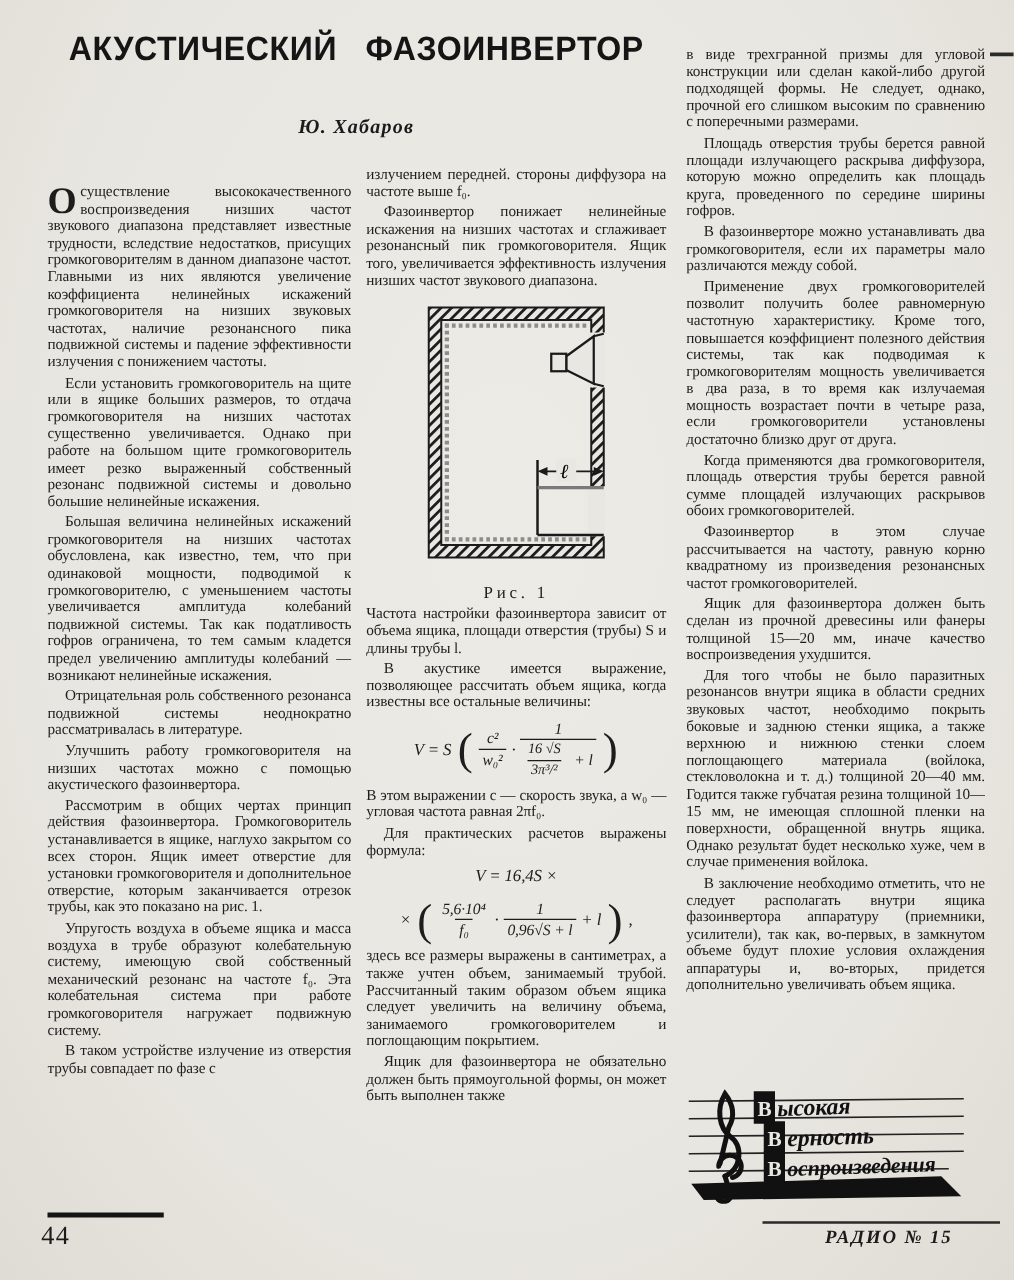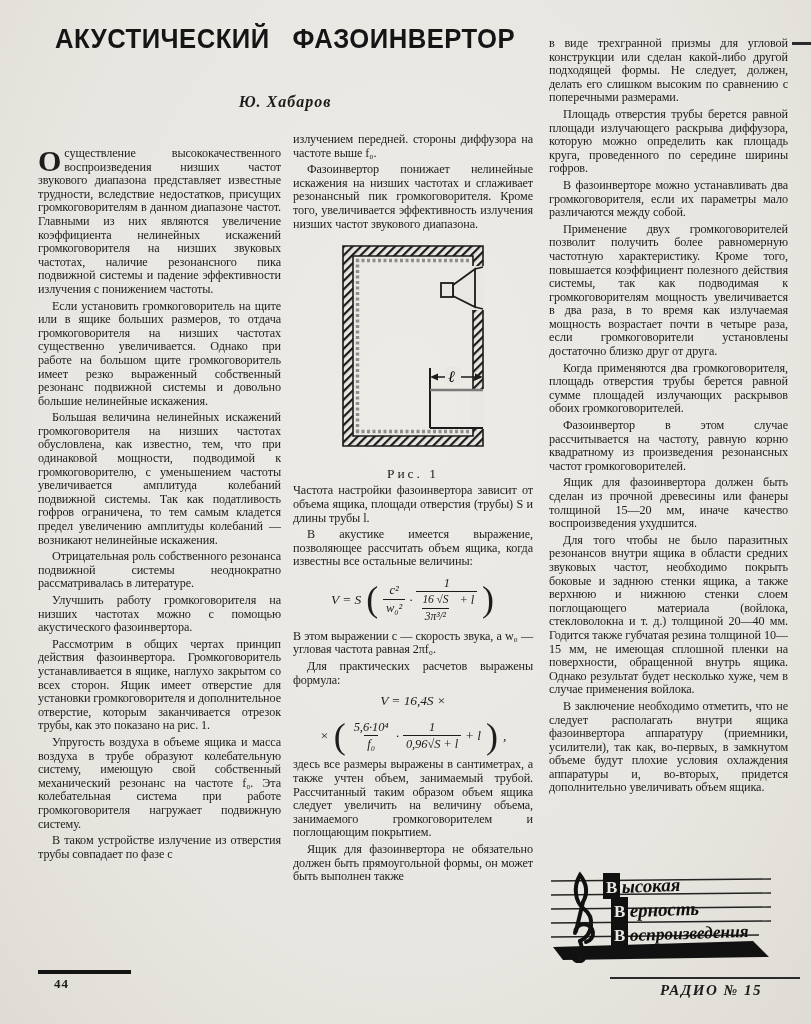--- a/index.html
+++ b/index.html
@@ -30,26 +30,26 @@
   .dropcap{float:left;font-size:30px;line-height:25px;font-weight:bold;padding:1px 3px 0 0;}
   .figure-block{margin:9px 0 4px 0;text-align:center;}
   .figure-caption{margin-top:11px;font-size:13.5px;letter-spacing:3px;text-indent:0 !important;text-align:center;}
   .formula{
     display:flex;align-items:center;justify-content:center;gap:4px;
     font-style:italic;font-size:13.5px;margin:7px 0;text-align:center;
   }
   .frac{display:inline-flex;flex-direction:column;align-items:center;font-size:12.5px;line-height:1.15;}
   .frac .num{padding:0 3px 1px;}
   .frac .den{border-top:1px solid #1b1b1b;padding:1px 3px 0;}
-  .den-row{display:inline-flex;align-items:flex-start;gap:8px;}
+  .den-row{display:inline-flex;align-items:center;gap:8px;}
   .frac .frac{font-size:11.5px;}
   .paren{font-size:36px;font-weight:400;font-style:normal;line-height:0;padding:0 1px;}
   .hifi-logo{position:relative;margin:14px 0 0 0;width:228px;height:92px;}
   .page-num-rule{position:absolute;left:38px;top:970px;width:93px;height:4px;background:#141414;}
-  .page-num{position:absolute;left:54px;top:976px;font-size:13px;font-weight:bold;letter-spacing:1px;}
+  .page-num{position:absolute;left:33px;top:976px;font-size:21px;font-weight:normal;letter-spacing:1px;}
   .journal-rule{position:absolute;left:610px;top:977px;width:190px;height:2px;background:#2a2a2a;}
   .journal{position:absolute;left:622px;top:982px;width:178px;text-align:center;
     font-size:15px;font-weight:bold;font-style:italic;letter-spacing:1.5px;}
   svg text{font-family:"Liberation Serif",serif;}
 </style>
 </head>
 <body>
 
 <div class="page">
 
@@ -68,21 +68,21 @@
     <p>Большая величина нелинейных искажений громкоговорителя на низших частотах обусловлена, как известно, тем, что при одинаковой мощности, подводимой к громкоговорителю, с уменьшением частоты увеличивается амплитуда колебаний подвижной системы. Так как податливость гофров ограничена, то тем самым кладется предел увеличению амплитуды колебаний — возникают нелинейные искажения.</p>
     <p>Отрицательная роль собственного резонанса подвижной системы неоднократно рассматривалась в литературе.</p>
     <p>Улучшить работу громкоговорителя на низших частотах можно с помощью акустического фазоинвертора.</p>
     <p>Рассмотрим в общих чертах принцип действия фазоинвертора. Громкоговоритель устанавливается в ящике, наглухо закрытом со всех сторон. Ящик имеет отверстие для установки громкоговорителя и дополнительное отверстие, которым заканчивается отрезок трубы, как это показано на рис. 1.</p>
     <p>Упругость воздуха в объеме ящика и масса воздуха в трубе образуют колебательную систему, имеющую свой собственный механический резонанс на частоте f₀. Эта колебательная система при работе громкоговорителя нагружает подвижную систему.</p>
     <p>В таком устройстве излучение из отверстия трубы совпадает по фазе с</p>
   </div>
 
   <div class="col col-2">
     <p class="noindent">излучением передней. стороны диффузора на частоте выше f₀.</p>
-    <p>Фазоинвертор понижает нелинейные искажения на низших частотах и сглаживает резонансный пик громкоговорителя. Кроме того, увеличивается эффективность излучения низших частот звукового диапазона.</p>
+    <p>Фазоинвертор понижает нелинейные искажения на низших частотах и сглаживает резонансный пик громкоговорителя. Ящик того, увеличивается эффективность излучения низших частот звукового диапазона.</p>
 
     <div class="figure-block">
       <svg width="150" height="212" viewBox="0 0 150 212">
         <defs>
           <pattern id="hatch" width="6" height="6" patternUnits="userSpaceOnUse" patternTransform="rotate(45)">
             <rect width="6" height="6" fill="#e9e7e1"></rect>
             <line x1="1" y1="0" x2="1" y2="6" stroke="#1b1b1b" stroke-width="2.4"></line>
           </pattern>
         </defs>
         <g transform="translate(5,6)">
@@ -167,21 +167,21 @@
       <span class="paren">)</span>
       <span>,</span>
     </div>
 
     <p class="noindent">здесь все размеры выражены в сантиметрах, а также учтен объем, занимаемый трубой. Рассчитанный таким образом объем ящика следует увеличить на величину объема, занимаемого громкоговорителем и поглощающим покрытием.</p>
     <p>Ящик для фазоинвертора не обязательно должен быть прямоугольной формы, он может быть выполнен также</p>
   </div>
 
   <div class="col col-3">
     <div class="col3-text">
-      <p class="noindent">в виде трехгранной призмы для угловой конструкции или сделан какой-либо другой подходящей формы. Не следует, должен, делать его слишком высоким по сравнению с поперечными размерами.</p>
+      <p class="noindent">в виде трехгранной призмы для угловой конструкции или сделан какой-либо другой подходящей формы. Не следует, однако, прочной его слишком высоким по сравнению с поперечными размерами.</p>
       <p>Площадь отверстия трубы берется равной площади излучающего раскрыва диффузора, которую можно определить как площадь круга, проведенного по середине ширины гофров.</p>
       <p>В фазоинверторе можно устанавливать два громкоговорителя, если их параметры мало различаются между собой.</p>
       <p>Применение двух громкоговорителей позволит получить более равномерную частотную характеристику. Кроме того, повышается коэффициент полезного действия системы, так как подводимая к громкоговорителям мощность увеличивается в два раза, в то время как излучаемая мощность возрастает почти в четыре раза, если громкоговорители установлены достаточно близко друг от друга.</p>
       <p>Когда применяются два громкоговорителя, площадь отверстия трубы берется равной сумме площадей излучающих раскрывов обоих громкоговорителей.</p>
       <p>Фазоинвертор в этом случае рассчитывается на частоту, равную корню квадратному из произведения резонансных частот громкоговорителей.</p>
       <p>Ящик для фазоинвертора должен быть сделан из прочной древесины или фанеры толщиной 15—20 мм, иначе качество воспроизведения ухудшится.</p>
       <p>Для того чтобы не было паразитных резонансов внутри ящика в области средних звуковых частот, необходимо покрыть боковые и заднюю стенки ящика, а также верхнюю и нижнюю стенки слоем поглощающего материала (войлока, стекловолокна и т. д.) толщиной 20—40 мм. Годится также губчатая резина толщиной 10—15 мм, не имеющая сплошной пленки на поверхности, обращенной внутрь ящика. Однако результат будет несколько хуже, чем в случае применения войлока.</p>
       <p>В заключение необходимо отметить, что не следует располагать внутри ящика фазоинвертора аппаратуру (приемники, усилители), так как, во-первых, в замкнутом объеме будут плохие условия охлаждения аппаратуры и, во-вторых, придется дополнительно увеличивать объем ящика.</p>
     </div>
 

